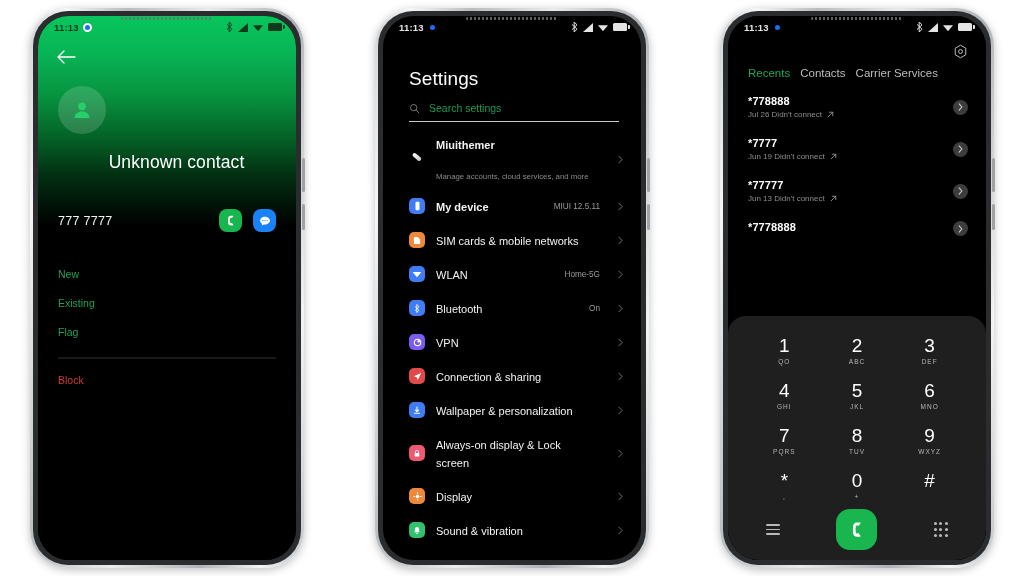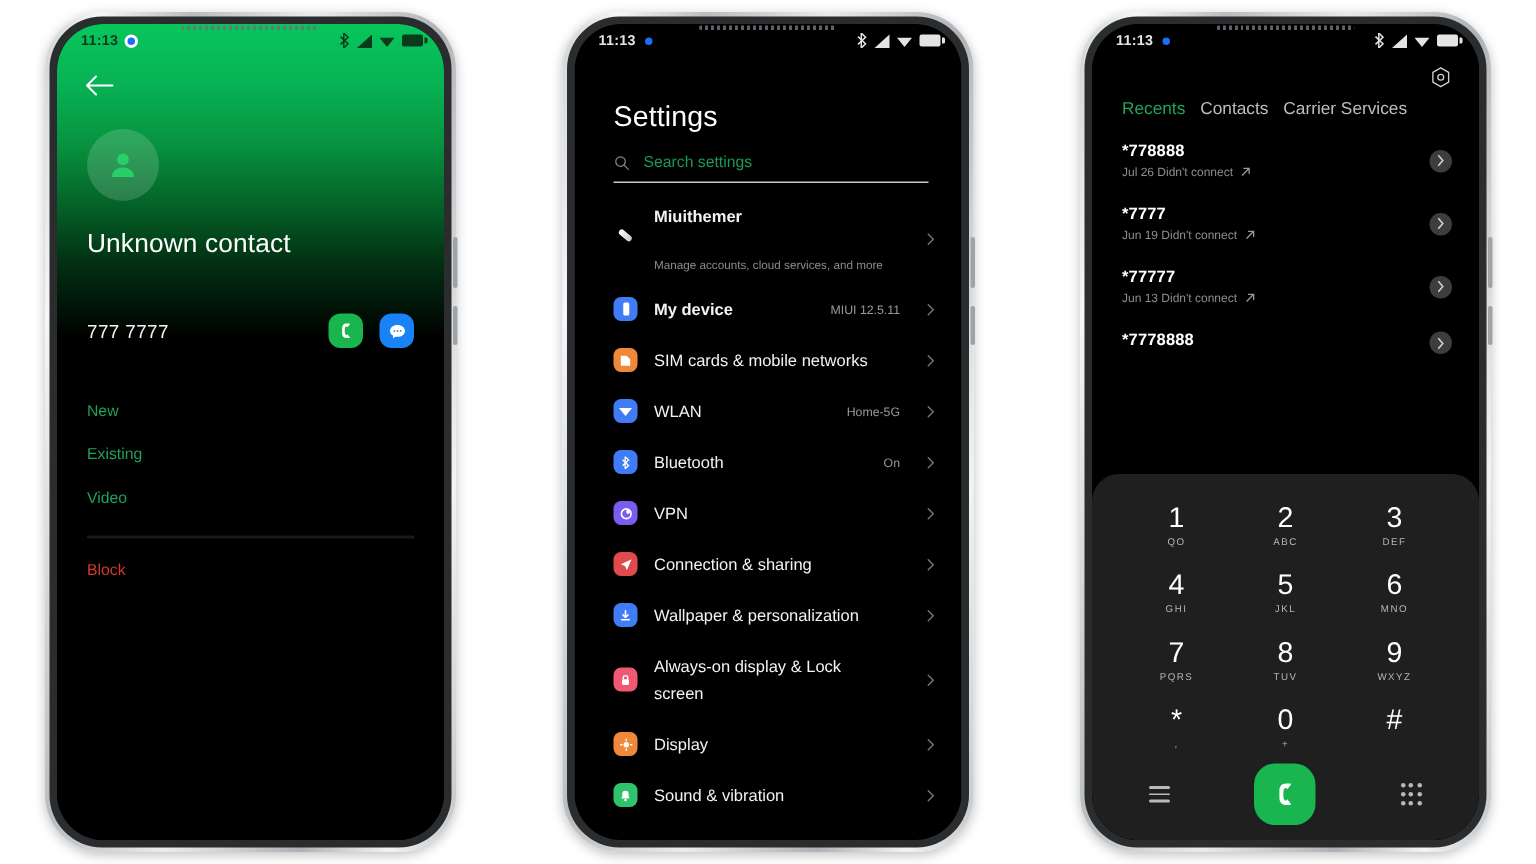--- a/index.html
+++ b/index.html
@@ -56,21 +56,21 @@
     position:absolute; left:0; right:0; top:0; height:210px;
     background:linear-gradient(180deg,#07c65c 0%,#08b455 18%,#07933f 38%,#046127 58%,#022f12 76%,#000 100%);
   }
   .p1-inner{ position:relative; z-index:2; height:100%; display:flex; flex-direction:column; }
   .p1-back{ padding:12px 0 0 18px; }
   .arrow-l{ width:20px; height:14px; position:relative; display:block; }
   .p1-avatar{
     margin:22px 0 0 20px; width:48px; height:48px; border-radius:50%;
     background:rgba(255,255,255,.16); display:flex; align-items:center; justify-content:center;
   }
-  .p1-name{ margin:18px 1px 0 20px; font-size:17.5px; font-weight:400; letter-spacing:.1px; }
+  .p1-name{ margin:18px 1px 0 20px; font-size:17.5px; font-weight:400; letter-spacing:.1px;text-align:center; }
   .p1-numrow{
     margin-top:36px; padding:0 20px; display:flex; align-items:center; justify-content:space-between;
   }
   .p1-num{ font-size:12.5px; letter-spacing:.3px; color:#f2f2f2; }
   .p1-actions{ display:flex; gap:11px; }
   .sq{ width:23px; height:23px; border-radius:8px; display:flex; align-items:center; justify-content:center; }
   .sq.green{ background:#19b64f; }
   .sq.blue{ background:#1a82f7; }
   .p1-links{ margin-top:28px; padding:0 20px; display:flex; flex-direction:column; }
   .p1-link{ font-size:10.5px; color:#1fa05a; padding:8px 0 9px; }
@@ -195,21 +195,21 @@
                     <circle cx="12" cy="11.3" r="1.05" fill="#1a82f7"></circle>
                     <circle cx="15.6" cy="11.3" r="1.05" fill="#1a82f7"></circle>
                 </svg>
               </div>
             </div>
           </div>
 
           <div class="p1-links">
             <div class="p1-link">New</div>
             <div class="p1-link">Existing</div>
-            <div class="p1-link">Video</div>
+            <div class="p1-link">Flag</div>
           </div>
 
           <div class="p1-divider"></div>
 
 
           <div class="p1-divider" style="margin-top:0;"></div>
 
           <div class="p1-block">Block</div>
         </div>
       </div>

